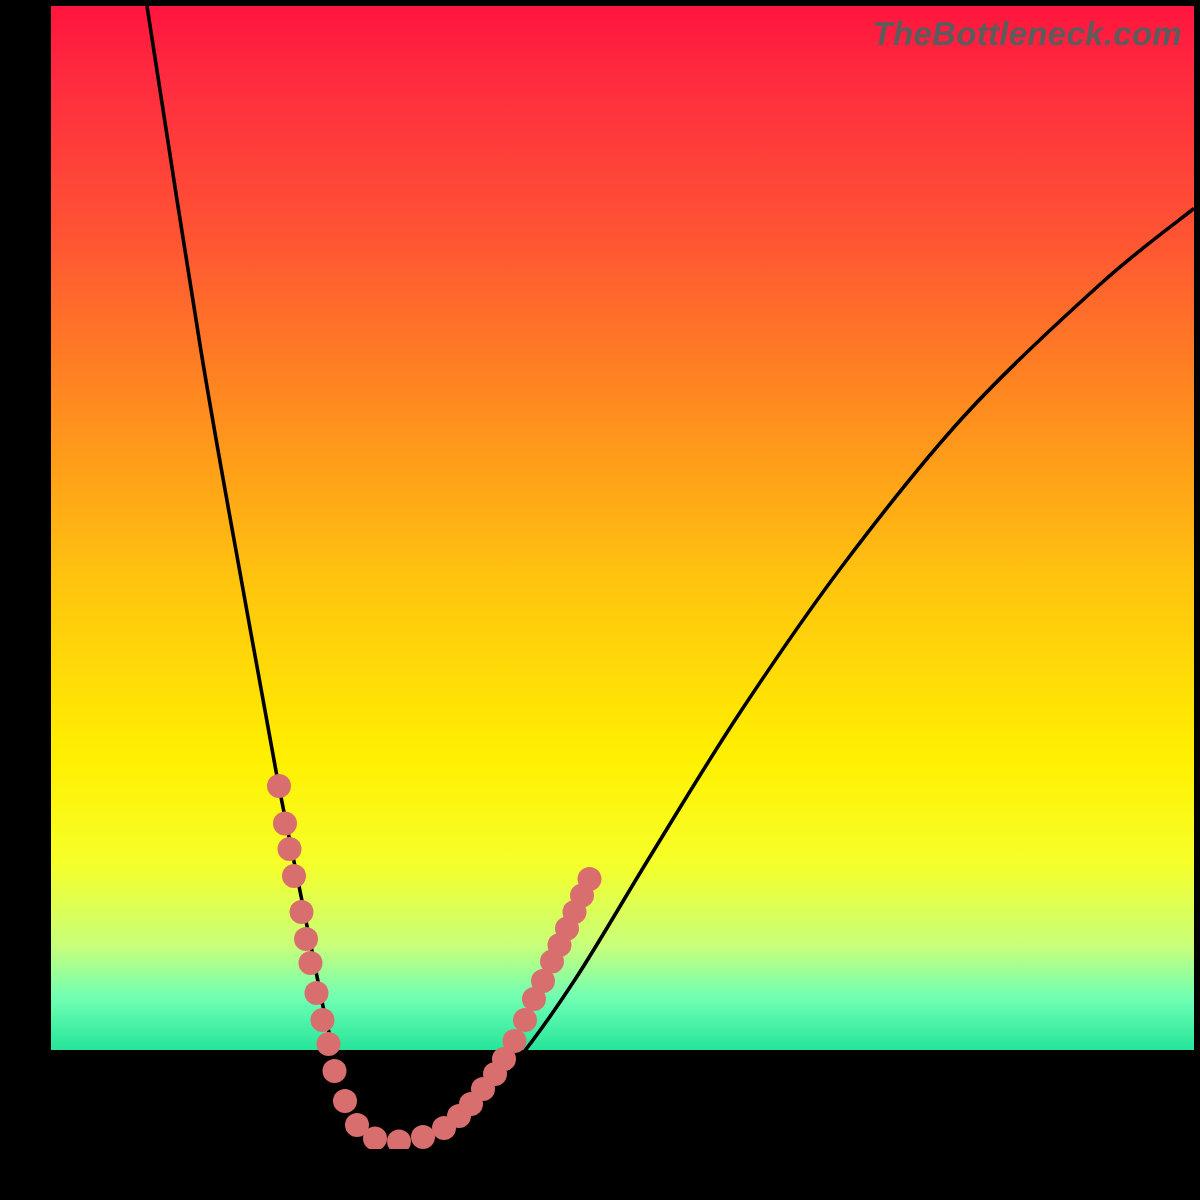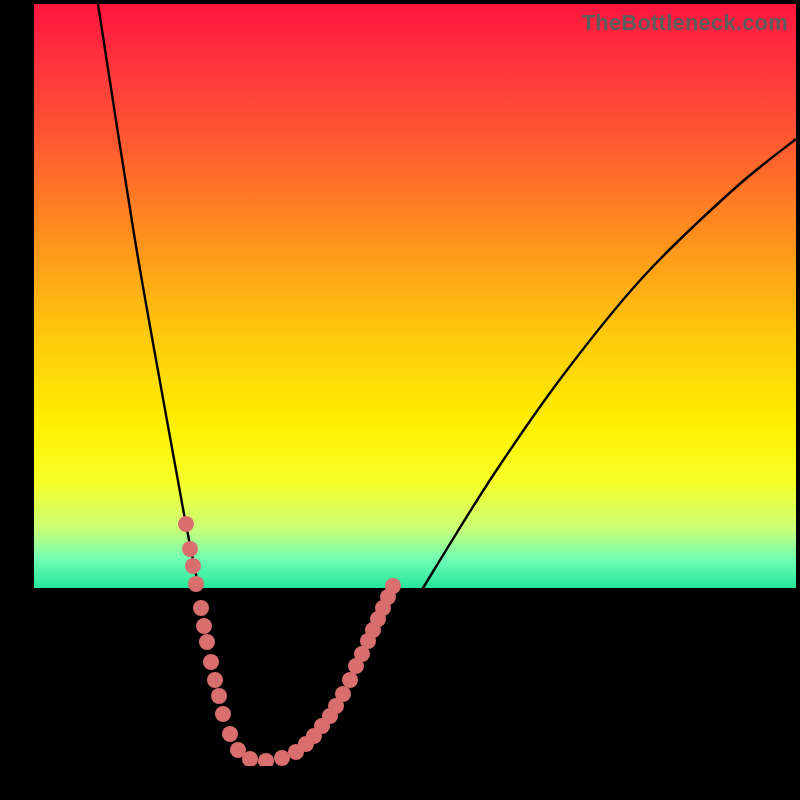--- a/index.html
+++ b/index.html
@@ -8,32 +8,33 @@
     width: 800px;
     height: 800px;
     background: #000;
     position: relative;
   }
   .plot {
     position: absolute;
     left: 34px;
     top: 4px;
     width: 762px;
-    height: 584px;
+    height: 696px;
     background: linear-gradient(to bottom,
       #ff153e 0%,
       #ff2b3f 7%,
       #ff5433 22%,
       #ff8a1f 38%,
       #ffc40e 55%,
       #fff000 72%,
       #f6ff29 82%,
       #c8ff7a 90%,
       #70ffb3 95%,
       #25e59a 100%);
+    font-style: italic;
   }
   .watermark {
     position: absolute;
     top: 6px;
     right: 8px;
     font-family: Arial, Helvetica, sans-serif;
     font-size: 22px;
     font-weight: bold;
     color: #5c5c5c;
     letter-spacing: 0.2px;

